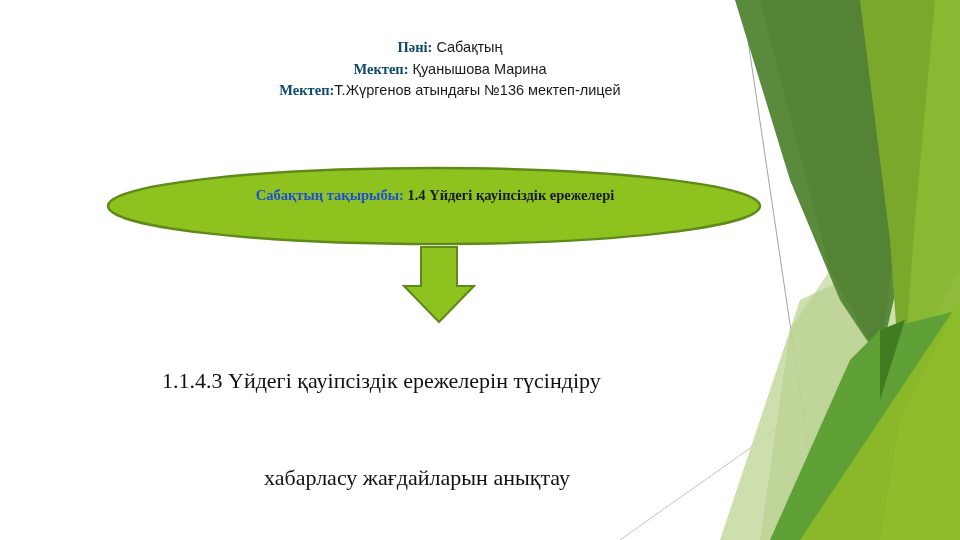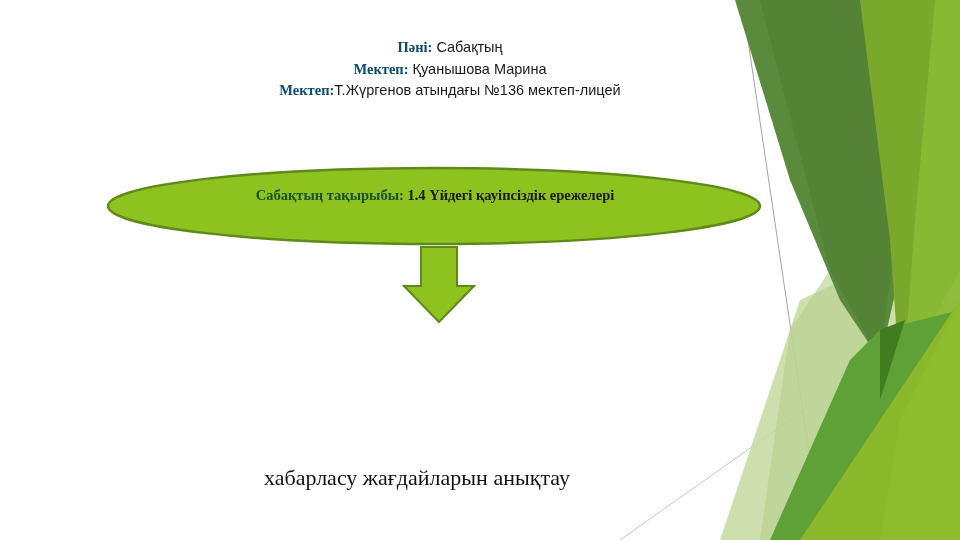--- a/index.html
+++ b/index.html
@@ -54,21 +54,21 @@
       left: 200px;
       top: 185px;
       width: 470px;
       text-align: center;
       font-family: "Liberation Serif", serif;
       font-weight: bold;
       font-size: 14.5px;
       line-height: 21px;
       color: #1a1a1a;
     }
-    .topic-text .lbl { color: #14532d; }
+    .topic-text .lbl { color: #1d4ed8; }
     .arrow {
       position: absolute;
       left: 402px;
       top: 246px;
       width: 74px;
       height: 78px;
     }
     .goals-title {
       position: absolute;
       left: 0;
@@ -135,15 +135,16 @@
     <ellipse cx="329" cy="41" rx="326" ry="38" fill="#8dc21f" stroke="#5f8a1a" stroke-width="2.5"></ellipse>
   </svg>
   <div class="topic-text">
     <span class="lbl">Сабақтың тақырыбы:</span><span> 1.4 Үйдегі қауіпсіздік ережелері</span>
   </div>
 
   <svg class="arrow" viewBox="0 0 74 78">
     <polygon points="19,1 55,1 55,40 72,40 37,76 2,40 19,40" fill="#8dc21f" stroke="#5f8a1a" stroke-width="2"></polygon>
   </svg>
 
+  <div class="goal goal1">1.1.4.3 Үйдегі қауіпсіздік ережелерін түсіндіру</div>
   <div class="goal goal2b">хабарласу жағдайларын анықтау</div>
 
 </div>
 
 </body></html>

